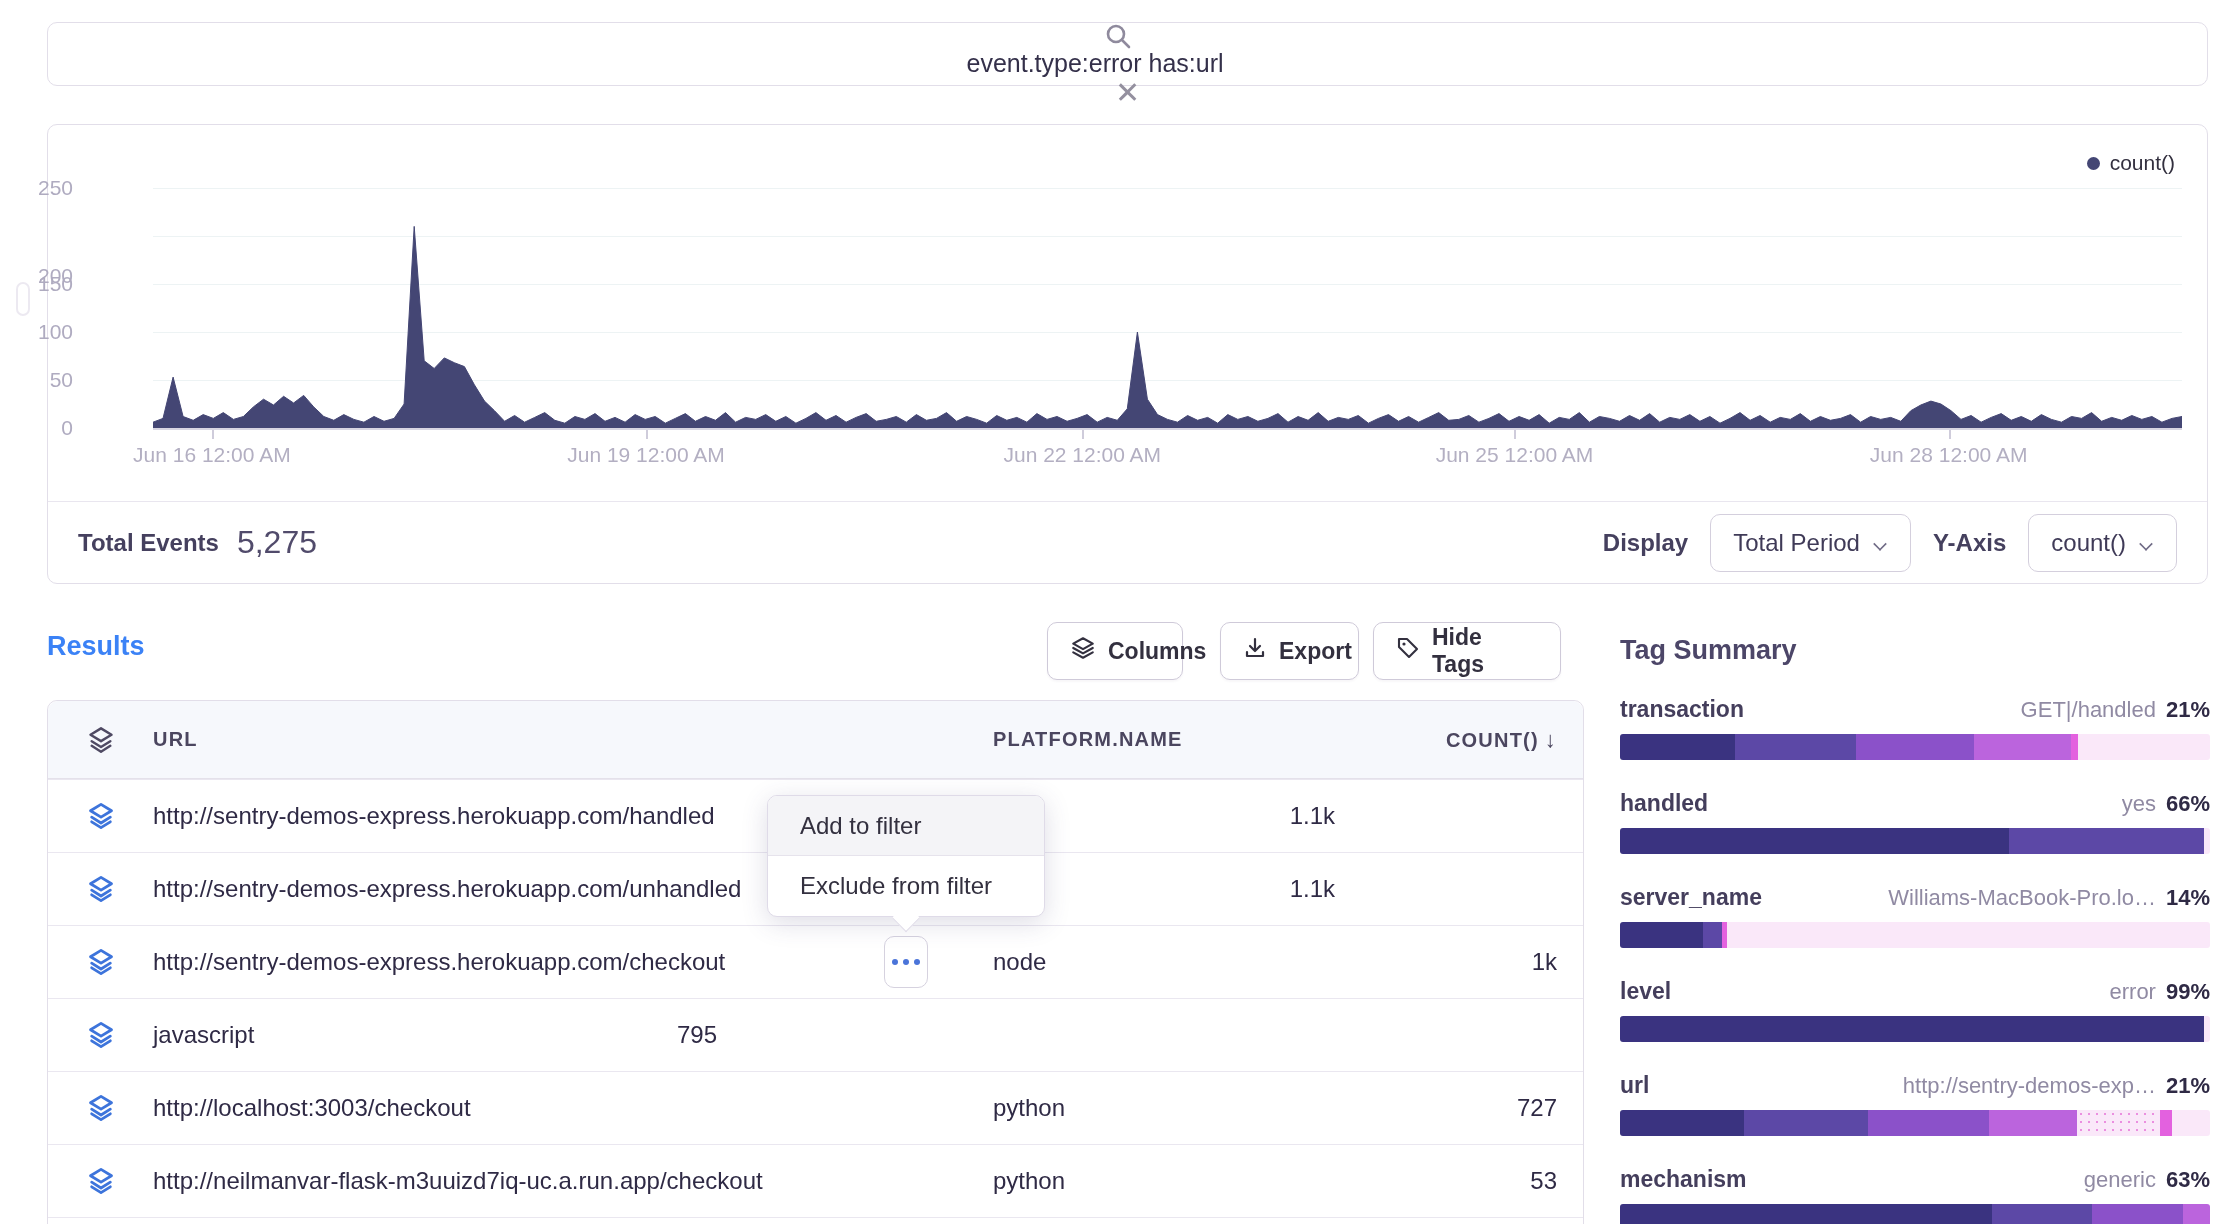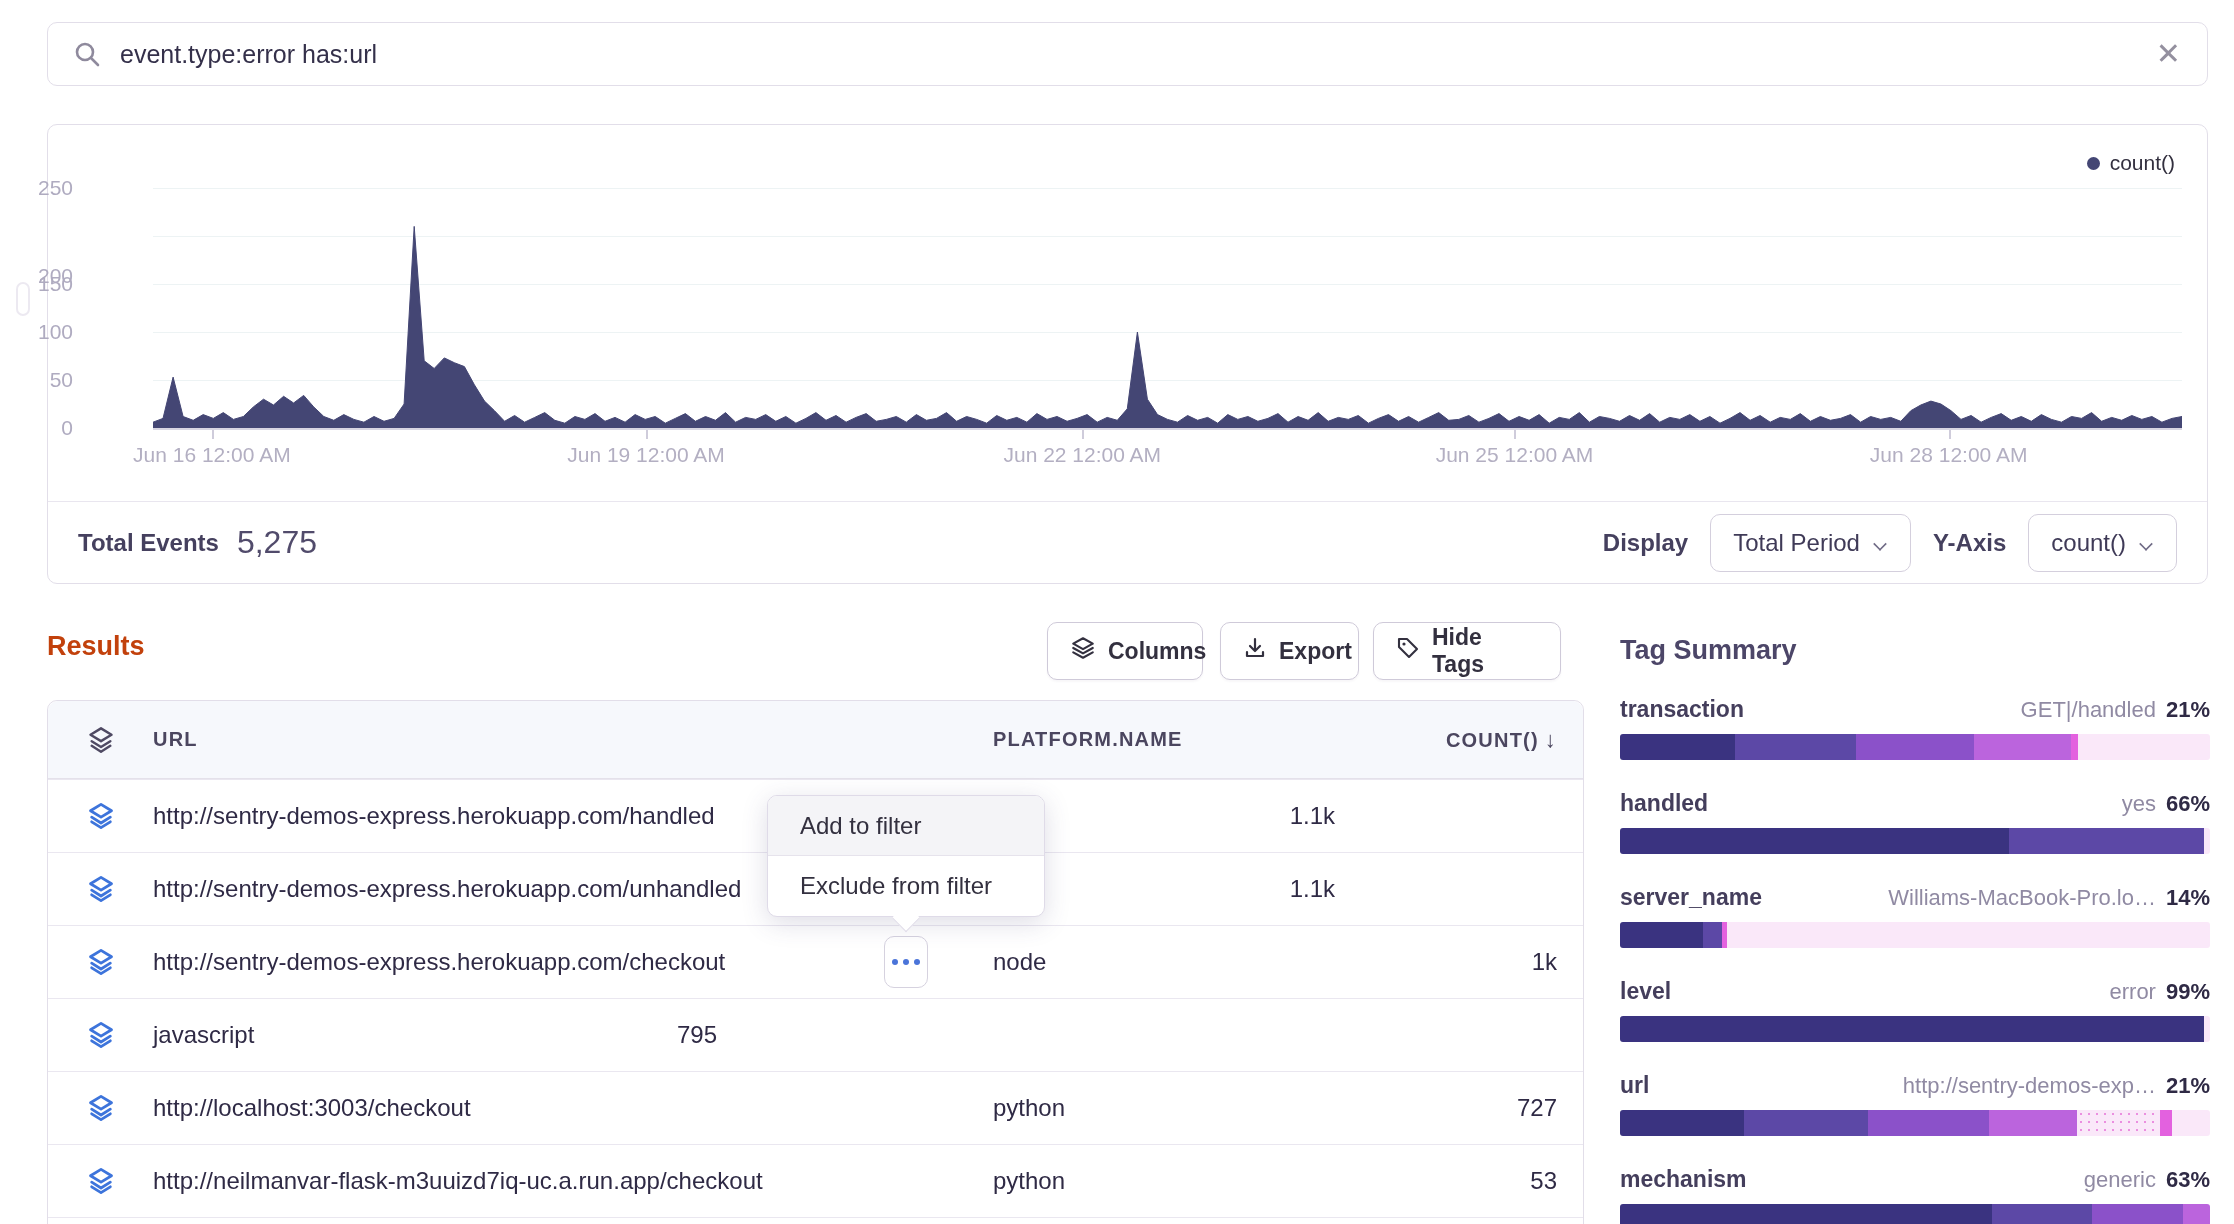--- a/index.html
+++ b/index.html
@@ -3,21 +3,21 @@
 <meta charset="utf-8">
 <style>
   * { box-sizing: border-box; margin: 0; padding: 0; }
   html,body { background:#fff; }
   body { font-family: "Liberation Sans", sans-serif; color:#2f2a45; }
   #app { position:relative; width:2234px; height:1224px; background:#fff; overflow:hidden; }
 
   .panel { position:absolute; background:#fff; border:1.5px solid #e2dee9; border-radius:10px; }
 
   
-  #searchbar { left:47px; top:22px; width:2161px; height:64px; display:flex; align-items:center; padding:0 26px; }
+  #searchbar { left:47px; top:22px; width:2161px; height:64px; display:flex; align-items:center; padding:0 26px;flex-direction:column; }
   #searchbar .mag { width:26px; height:26px; position:relative; margin-right:20px; flex:0 0 auto; }
   #search-input { border:0; outline:none; font-size:25px; color:#34304a; flex:1; font-family:inherit; background:transparent; }
   #search-clear { font-size:30px; color:#94909f; cursor:pointer; line-height:1; }
 
   
   #chartpanel { left:47px; top:124px; width:2161px; height:460px; }
   #legend { position:absolute; top:26px; right:32px; display:flex; align-items:center; gap:10px; font-size:21px; color:#33303f; }
   #legend .dot { width:13px; height:13px; border-radius:50%; }
   #plot { position:absolute; left:105px; top:61px; width:2029px; height:243px; }
   .gridline { position:absolute; left:0; width:100%; height:1px; background:#edf3f4; }
@@ -31,21 +31,21 @@
   .flabel { font-weight:bold; font-size:24px; color:#45405e; }
   #total-val { font-size:32px; color:#514b6b; margin-left:18px; }
   #chartfooter .right { margin-left:auto; display:flex; align-items:center; gap:22px; }
   .dd { height:58px; background:#fff; border:1.5px solid #d4cfdd; border-radius:10px; display:flex; align-items:center;
         gap:14px; padding:0 22px; font-size:24px; color:#3f3a57; font-weight:500; cursor:pointer; }
   .chev { width:14px; height:9px; position:relative; }
   .chev:before { content:""; position:absolute; left:0; top:0; width:10px; height:10px; border-right:2.5px solid #6f6a85;
                  border-bottom:2.5px solid #6f6a85; transform:rotate(45deg) scale(.8); }
 
   
-  #results-heading { position:absolute; left:47px; top:631px; font-size:27px; font-weight:bold; color:#c2410c; }
+  #results-heading { position:absolute; left:47px; top:631px; font-size:27px; font-weight:bold; color:#3b82f6; }
   .toolbtn { position:absolute; top:622px; height:58px; background:#fff; border:1.5px solid #cfcad9; border-radius:10px;
              display:flex; align-items:center; gap:12px; padding:0 22px; font-size:23px; font-weight:bold; color:#33303f; cursor:pointer;
              box-shadow:0 2px 2px rgba(70,60,110,0.04); }
   .toolbtn svg { flex:0 0 auto; }
 
   
   #table { left:47px; top:700px; width:1537px; height:560px; overflow:hidden; }
   .trow { display:flex; align-items:center; height:73px; border-top:1px solid #eae7f0; }
   #thead { display:flex; align-items:center; height:78px; background:#f6f8fc; border-top:0;
            font-size:20px; font-weight:bold; letter-spacing:0.06em; color:#4b465f; border-bottom:1px solid #e4e1ea;
@@ -154,21 +154,21 @@
         <div class="dd">
           <span>count()</span>
           <span class="chev"></span>
         </div>
       </div>
     </div>
   </div>
 
   <div id="results-heading">Results</div>
 
-  <div class="toolbtn" style="left:1047px; width:156px;">
+  <div class="toolbtn" style="left:1047px; width:136px;">
     <span>
       <svg width="26" height="26" viewBox="0 0 24 24" fill="none" stroke="#33303f" stroke-width="2" stroke-linejoin="round" stroke-linecap="round">
           <path d="M12 3 L21 8 12 13 3 8 Z"></path>
           <path d="M3 12 L12 17 21 12"></path>
           <path d="M3 16 L12 21 21 16"></path>
         </svg>
     </span>
     <span>Columns</span>
   </div>
   <div class="toolbtn" style="left:1220px; width:139px;">

